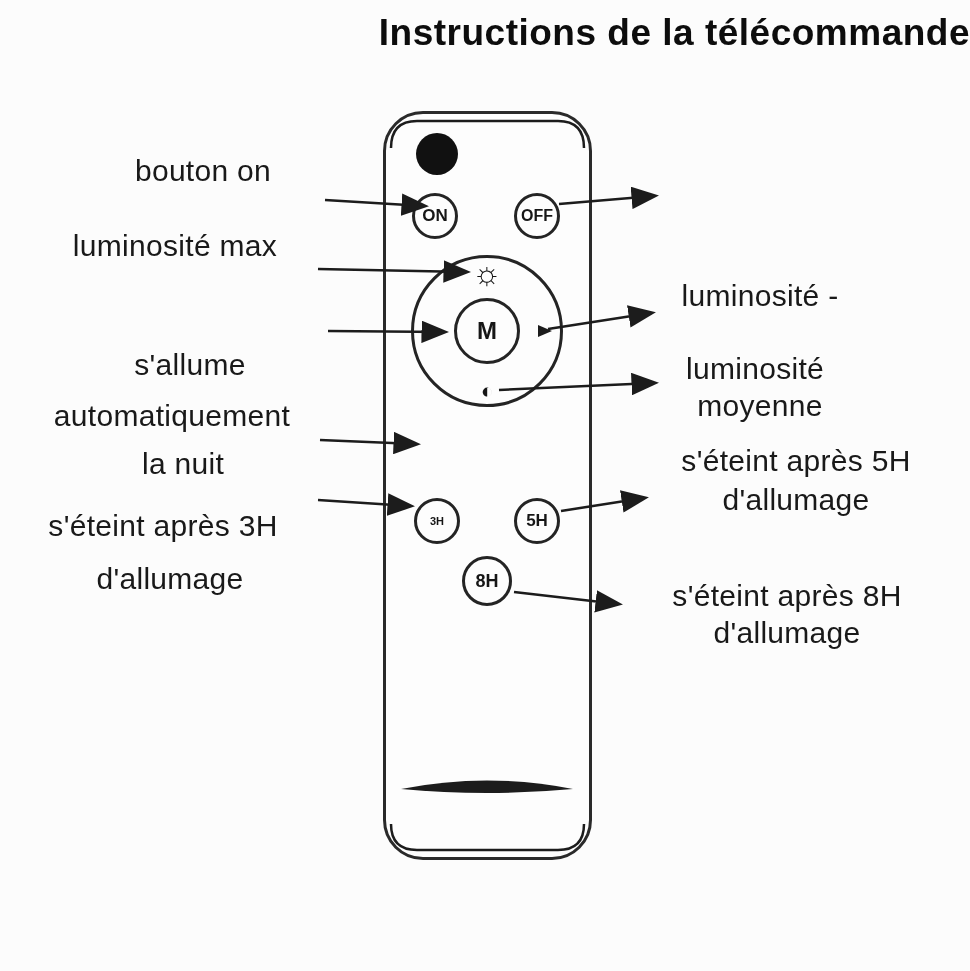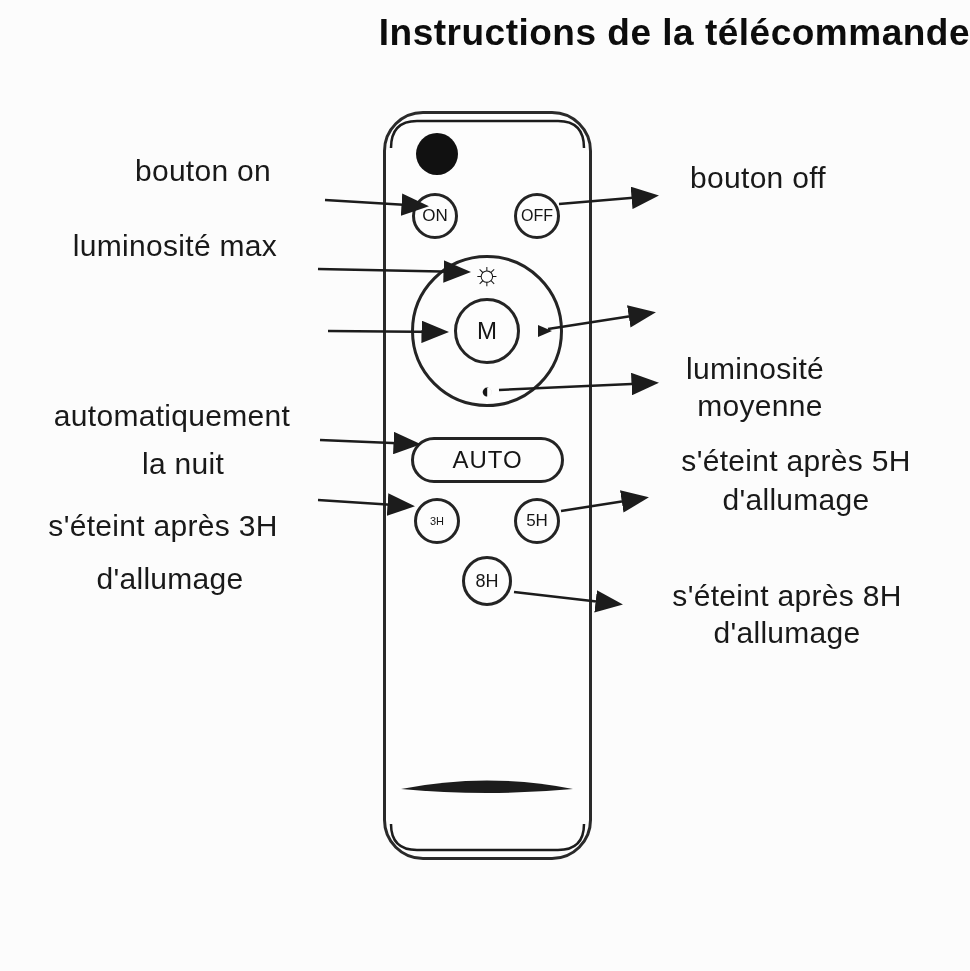--- a/index.html
+++ b/index.html
@@ -36,21 +36,21 @@
     left:416px;top:133px;width:42px;height:42px;
     border-radius:50%;
     background:#111;
     z-index:3;
   }
   .btn{
     position:absolute;
     border:3px solid #242424;
     box-sizing:border-box;
     display:flex;align-items:center;justify-content:center;
-    font-weight:normal;
+    font-weight:bold;
     color:#161616;
     background:transparent;
     z-index:3;
   }
   .circle{border-radius:50%;}
   .on  {left:412px;top:193px;width:46px;height:46px;font-size:17px;}
   .off {left:514px;top:193px;width:46px;height:46px;font-size:16px;}
   .dpad-ring{
     position:absolute;
     left:411px;top:255px;width:152px;height:152px;
@@ -104,33 +104,33 @@
   <div class="led"></div>
 
   <div class="btn circle on">ON</div>
   <div class="btn circle off">OFF</div>
 
   <div class="dpad-ring"></div>
   <div class="btn circle mode">M</div>
   <span class="icon sun">☼</span>
   <span class="icon half">◐</span>
 
-  <div class="btn pill auto">AUTO</div>
   <div class="btn circle h3">3H</div>
   <div class="btn circle h5">5H</div>
   <div class="btn circle h8">8H</div>
 
   <span class="lbl" style="left:203px;top:171px">bouton on</span>
   <span class="lbl" style="left:175px;top:246px">luminosité max</span>
+  <span class="lbl" style="left:190px;top:365px">s'allume</span>
   <span class="lbl" style="left:172px;top:416px">automatiquement</span>
   <span class="lbl" style="left:183px;top:464px">la nuit</span>
   <span class="lbl" style="left:163px;top:526px">s'éteint après 3H</span>
   <span class="lbl" style="left:170px;top:579px">d'allumage</span>
 
-  <span class="lbl" style="left:758px;top:178px">bouton off</span>
+  <span class="lbl" style="left:760px;top:296px">luminosité -</span>
   <span class="lbl" style="left:755px;top:369px">luminosité</span>
   <span class="lbl" style="left:760px;top:406px">moyenne</span>
   <span class="lbl" style="left:796px;top:461px">s'éteint après 5H</span>
   <span class="lbl" style="left:796px;top:500px">d'allumage</span>
   <span class="lbl" style="left:787px;top:596px">s'éteint après 8H</span>
   <span class="lbl" style="left:787px;top:633px">d'allumage</span>
 
   <svg class="overlay" viewBox="0 0 970 971" xmlns="http://www.w3.org/2000/svg">
     <defs>
       <marker id="ah" markerWidth="11" markerHeight="9" refX="9" refY="4.5" orient="auto">

